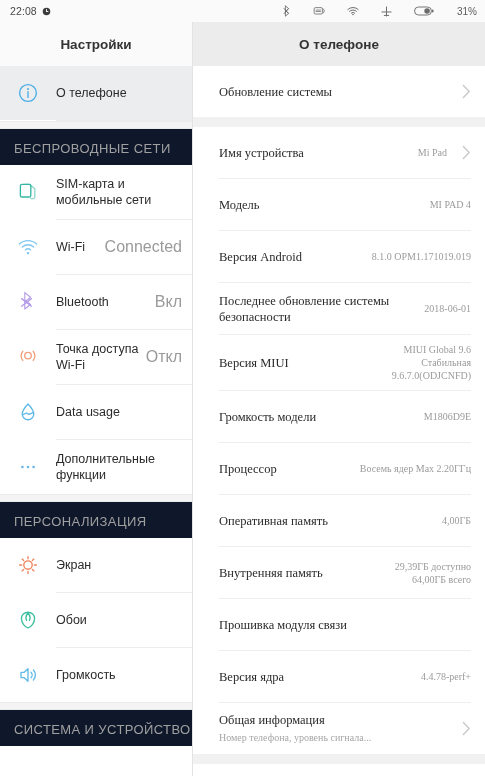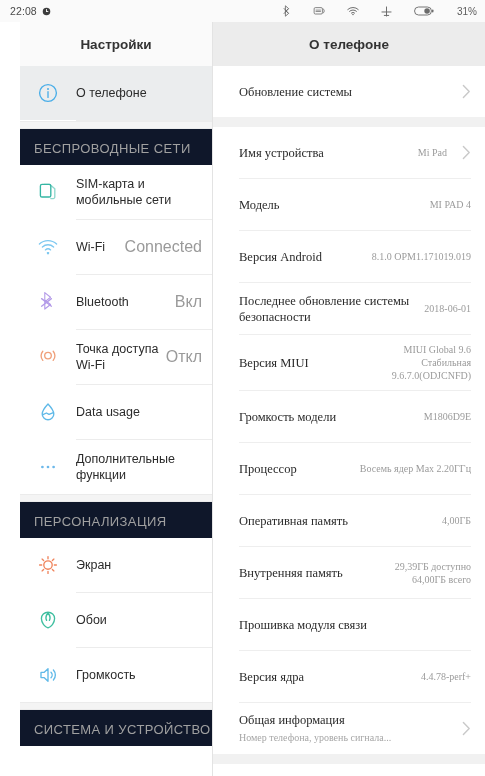--- a/index.html
+++ b/index.html
@@ -20,21 +20,21 @@
     font-size: 10px; color: #5c5c5c;
     padding: 0 8px 0 10px;
   }
   .sb-left { display: flex; align-items: center; gap: 5px; }
   .sb-right { margin-left: auto; display: flex; align-items: center; gap: 22px; }
   .sb-clock { font-size: 10.5px; color: #4a4a4a; letter-spacing: .1px; }
   .sb-batt-txt { font-size: 10px; color: #5c5c5c; margin-left: 1px; }
   .sb-ic { display: block; }
 
   
-  .body { flex: 1 1 auto; display: flex; min-height: 0; padding-left: 20px; }
+  .body { flex: 1 1 auto; display: flex; min-height: 0; }
 
   
   .left {
     width: 193px; flex: 0 0 193px;
     background: #ffffff;
     border-right: 1px solid #e3e3e3;
     display: flex; flex-direction: column;
     overflow: hidden;
   }
   .left-header {

